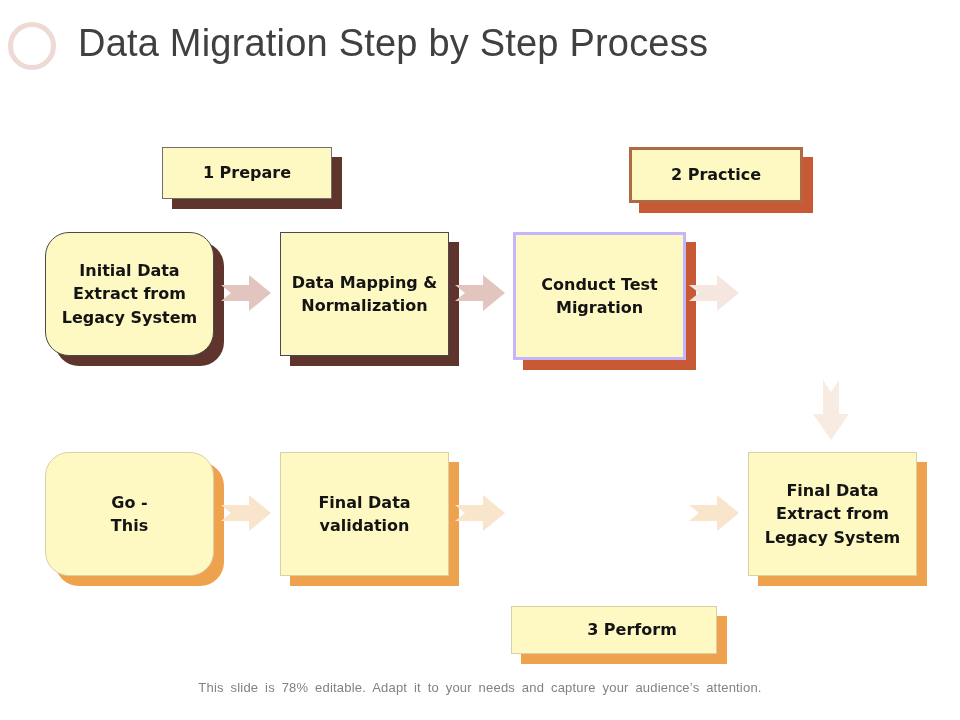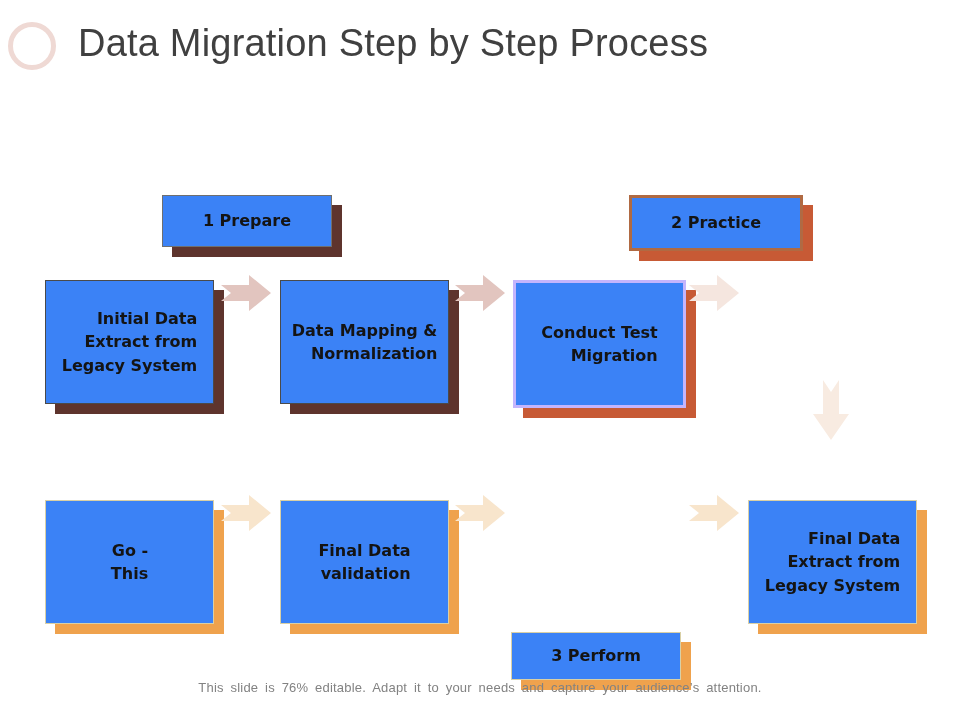--- a/index.html
+++ b/index.html
@@ -9,30 +9,30 @@
   }
   .ring{
     position:absolute;left:8px;top:22px;width:38px;height:38px;
     border:5px solid #efd9d4;border-radius:50%;background:#fff;
   }
   .title{
     position:absolute;left:78px;top:22px;width:860px;
     font-size:38px;font-weight:400;color:#404040;letter-spacing:0.2px;white-space:nowrap;
   }
   .box{
-    position:absolute;background:#3b82f6;
+    position:absolute;background:#fef9c3;
     display:flex;align-items:center;justify-content:center;
-    text-align:right;white-space:pre-line;
+    text-align:center;white-space:pre-line;
     font-family:"DejaVu Sans","Liberation Sans",sans-serif;
-    font-weight:bold;font-size:16px;line-height:1.45;color:#141414;margin-top:48px;
+    font-weight:bold;font-size:16px;line-height:1.45;color:#141414;
   }
   .node{width:167px;height:122px;}
   .row1{top:232px;}
   .row2{top:452px;}
-  .c1{left:45px;} .c2{left:280px;} .c3{left:513px;} .c4{left:748px;}
+  .c1{left:45px;border-radius:24px;} .c2{left:280px;} .c3{left:513px;} .c4{left:748px;}
   .stage{width:168px;height:50px;font-size:16px;}
   .sh-maroon{border:1px solid #4a4a4a;box-shadow:10px 10px 0 0 #5e342d;}
   .sh-rust{border:3px solid #c4b5fd;box-shadow:10px 10px 0 0 #c75a35;}
   .sh-orange{border:1px solid #d9d0a6;box-shadow:10px 10px 0 0 #efa24d;}
   .bd-gray{border-color:#6f6f6f;}
   .bd-rustline{border-color:#b06a43;}
   .arrow{position:absolute;width:50px;height:36px;}
   .arrow svg{display:block;width:100%;height:100%;}
   .a-row1{top:275px;}
   .a-row2{top:495px;}
@@ -109,17 +109,17 @@
     <svg viewBox="0 0 50 36">
         <polygon class="fill-peach" points="0,10 28,10 28,0 50,18 28,36 28,26 0,26 10,18"></polygon>
       </svg>
   </div>
   <div class="arrow a-row2 a3">
     <svg viewBox="0 0 50 36">
         <polygon class="fill-peach" points="0,10 28,10 28,0 50,18 28,36 28,26 0,26 10,18"></polygon>
       </svg>
   </div>
 
-  <div class="box stage sh-orange" style="left:511px;top:584px;height:46px;">3 Perform</div>
+  <div class="box stage sh-orange" style="left:511px;top:606px;height:46px;padding-left:36px;">3 Perform</div>
 
-  <div class="footer">This slide is 76% editable. Adapt it to your needs and capture your audience’s attention.</div>
+  <div class="footer">This slide is 78% editable. Adapt it to your needs and capture your audience’s attention.</div>
 
 </div>
 
 </body></html>

